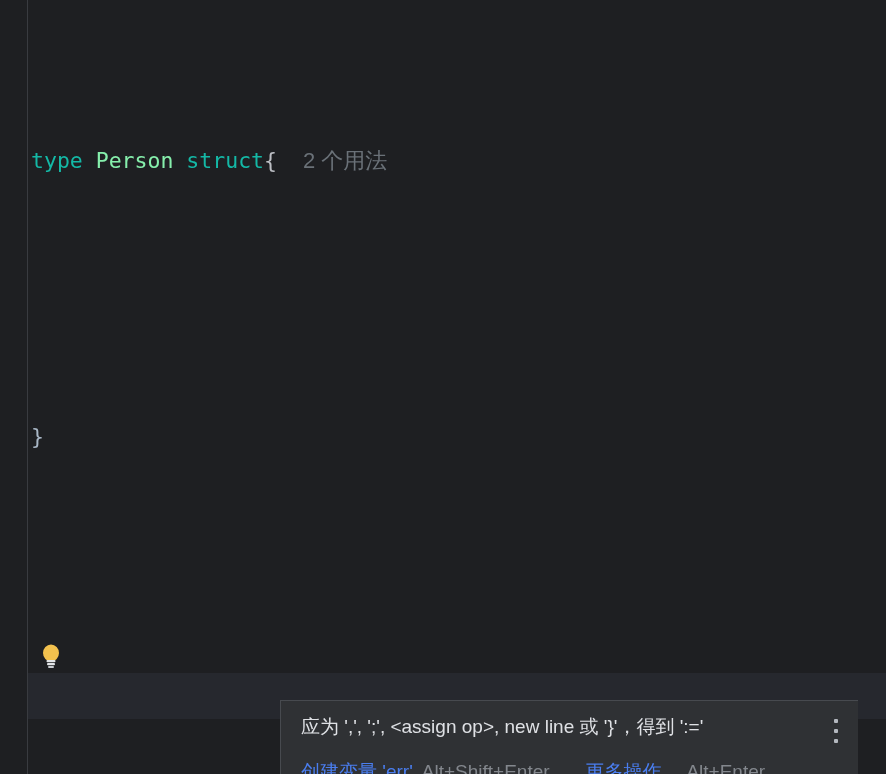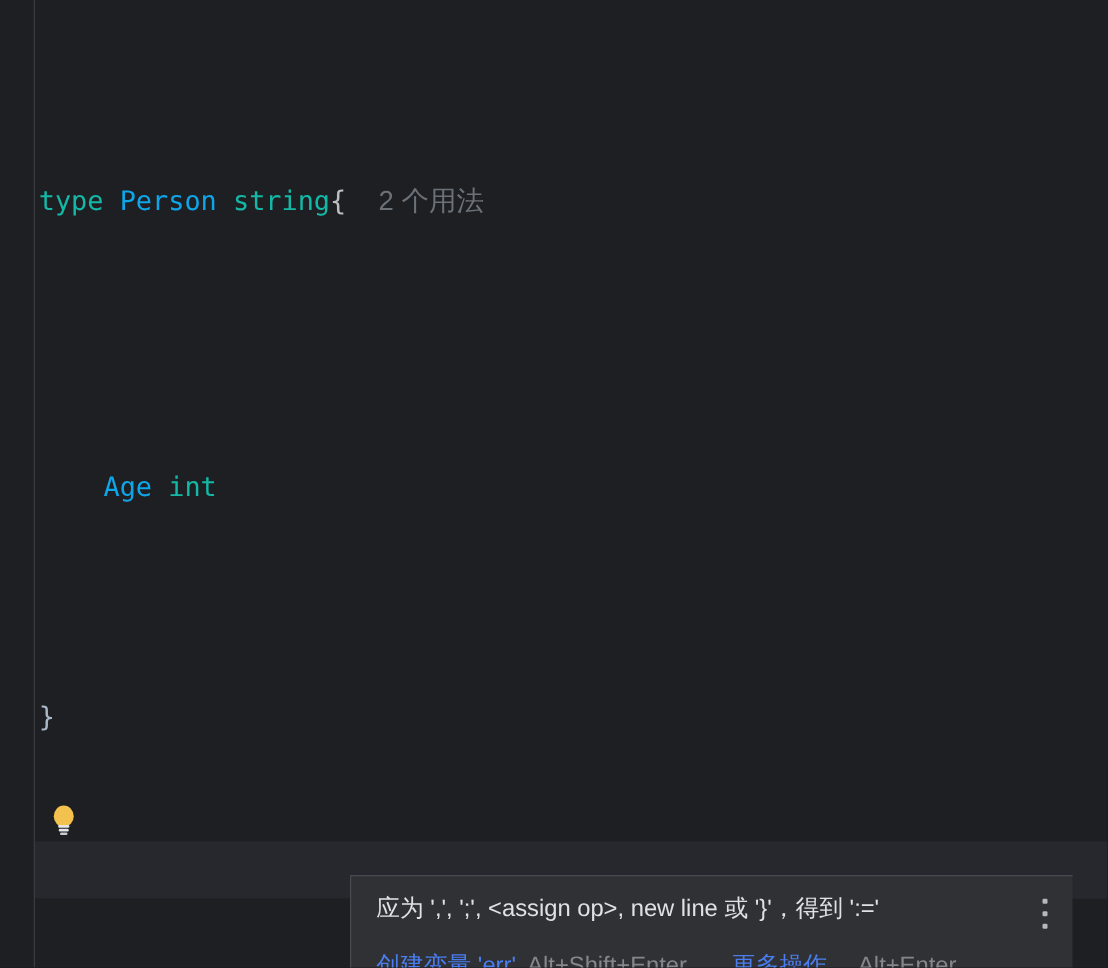--- a/index.html
+++ b/index.html
@@ -72,21 +72,21 @@
     white-space: pre;
     color: #bcbec4;
   }
   .line {
     height: 46px;
     white-space: pre;
   }
 
   
   .kw      { color: #14b8a6; }          
-  .ident   { color: #0ea5e9; }          
+  .ident   { color: #86efac; }          
   .punct   { color: #bcbec4; }
   .paren   { color: #a9b7c6; }
 
   .usage {
     color: #6a7178;
     font-family: "Liberation Sans", sans-serif;
     font-size: 22px;
   }
 
   
@@ -173,24 +173,23 @@
     <svg width="22" height="26" viewBox="0 0 22 26">
       <ellipse cx="11" cy="10" rx="8" ry="8.6" fill="#f2c14e"></ellipse>
       <rect x="6.5" y="17" width="9" height="2.2" rx="1" fill="#e3e5e8"></rect>
       <rect x="7" y="20" width="8" height="2.2" rx="1" fill="#e3e5e8"></rect>
       <rect x="8" y="23" width="6" height="2" rx="1" fill="#c9ccd1"></rect>
     </svg>
   </div>
 
   <div class="code">
 
-    <div class="line"><span class="kw">type</span> <span class="ident">Person</span> <span class="kw">string</span><span class="punct">{</span>&nbsp; <span class="usage">2 个用法</span></div>
-
-
-    <div class="line"><span class="ident">    Age </span><span class="kw">int</span></div>
+    <div class="line"><span class="kw">type</span> <span class="ident">Person</span> <span class="kw">struct</span><span class="punct">{</span>&nbsp; <span class="usage">2 个用法</span></div>
+
+
 
     <div class="line"><span class="paren">}</span></div>
 
     
 
     
 
     
 
     

